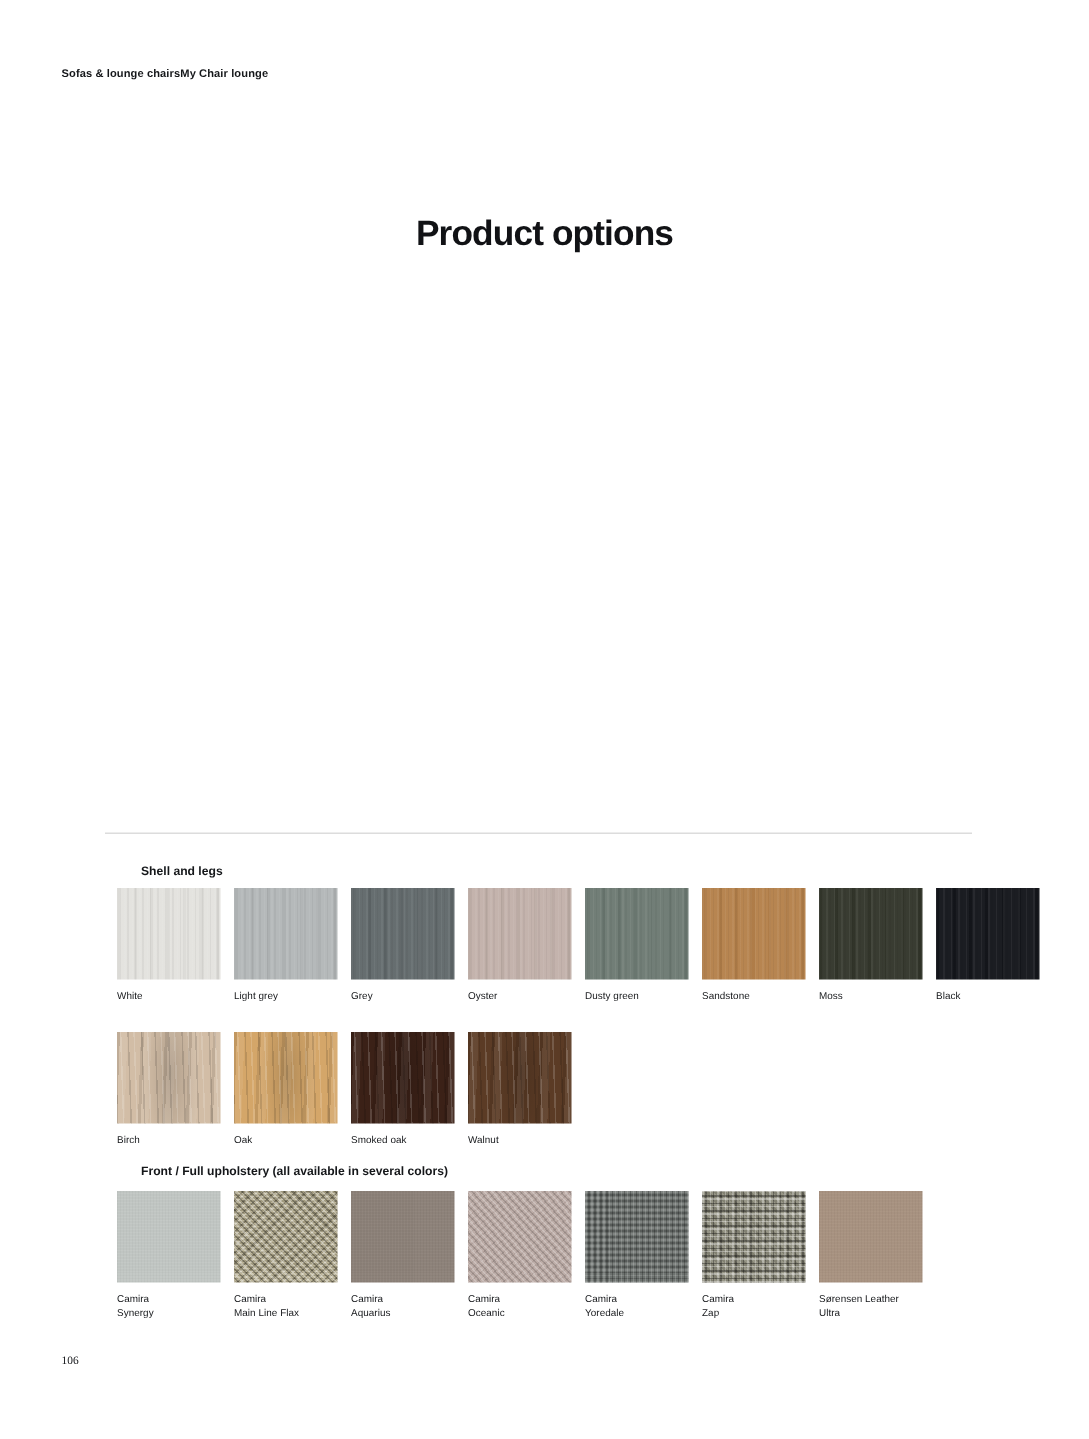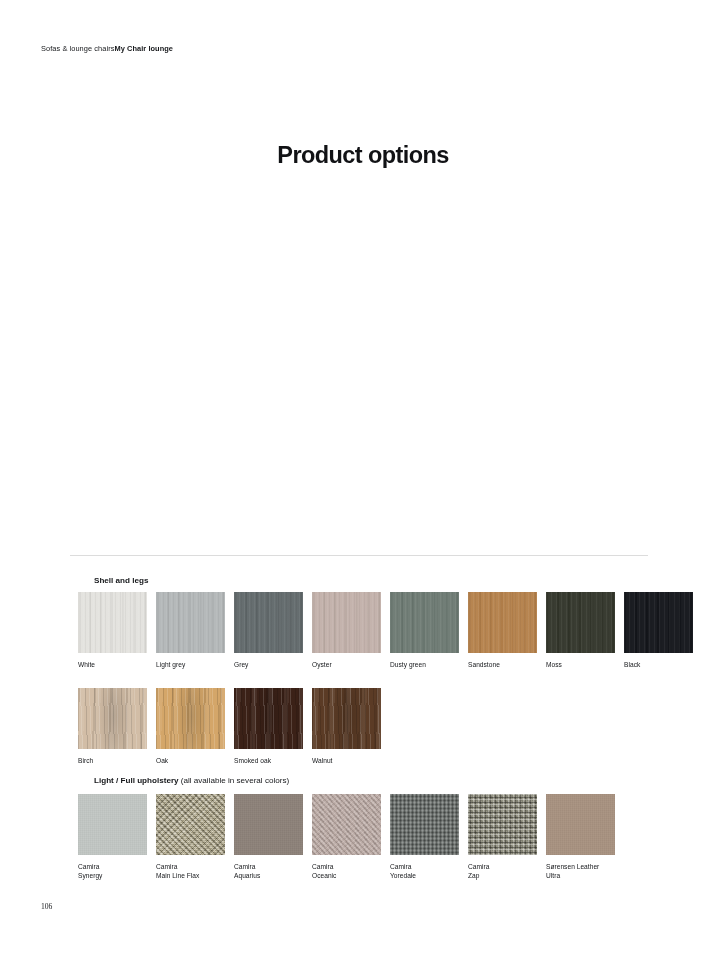--- a/index.html
+++ b/index.html
@@ -20,21 +20,21 @@
   
   .breadcrumb {
     position: absolute;
     left: 41px;
     top: 44px;
     font-size: 7.4px;
     letter-spacing: 0.01em;
     color: #15171a;
     white-space: nowrap;
   }
-  .breadcrumb .crumb-section { font-weight: 400; }
+  .breadcrumb .crumb-section { font-weight: 700; }
   .breadcrumb .crumb-product { font-weight: 700; margin-left: 0; }
 
   
   .page-title {
     position: absolute;
     top: 126px;
     left: 0;
     width: 726px;
     text-align: center;
     font-size: 23.5px;
@@ -56,21 +56,21 @@
   
   .section-heading {
     position: absolute;
     left: 78px;
     font-size: 8.1px;
     color: #15171a;
     white-space: nowrap;
     padding-left: 16px;
   }
   .section-heading .h-strong { font-weight: 700; }
-  .section-heading .h-note { font-weight: 400; }
+  .section-heading .h-note { font-weight: 700; }
   #heading-shell { top: 576px; }
   #heading-upholstery { top: 776px; }
 
   
   .swatch-row {
     position: absolute;
     left: 78px;
     display: flex;
     gap: 9px;
   }
@@ -330,21 +330,21 @@
       <div class="swatch-chip tex-wood" style="background-color: rgb(59, 33, 23);"></div>
       <div class="swatch-label">Smoked oak</div>
     </div>
     <div class="swatch-cell">
       <div class="swatch-chip tex-wood" style="background-color: rgb(91, 59, 37);"></div>
       <div class="swatch-label">Walnut</div>
     </div>
   </div>
 
 <div class="section-heading" id="heading-upholstery">
-  <span class="h-strong">Light / Full upholstery</span><span class="h-note"> (all available in several colors)</span>
+  <span class="h-strong">Front / Full upholstery</span><span class="h-note"> (all available in several colors)</span>
 </div>
 
 <div class="swatch-row" id="row-fabric">
     <div class="swatch-cell">
       <div class="swatch-chip tex-smooth" style="background-color: rgb(194, 199, 196);"></div>
       <div class="swatch-label">Camira
 Synergy</div>
     </div>
     <div class="swatch-cell">
       <div class="swatch-chip tex-speckle" style="background-color: rgb(179, 171, 141);"></div>

